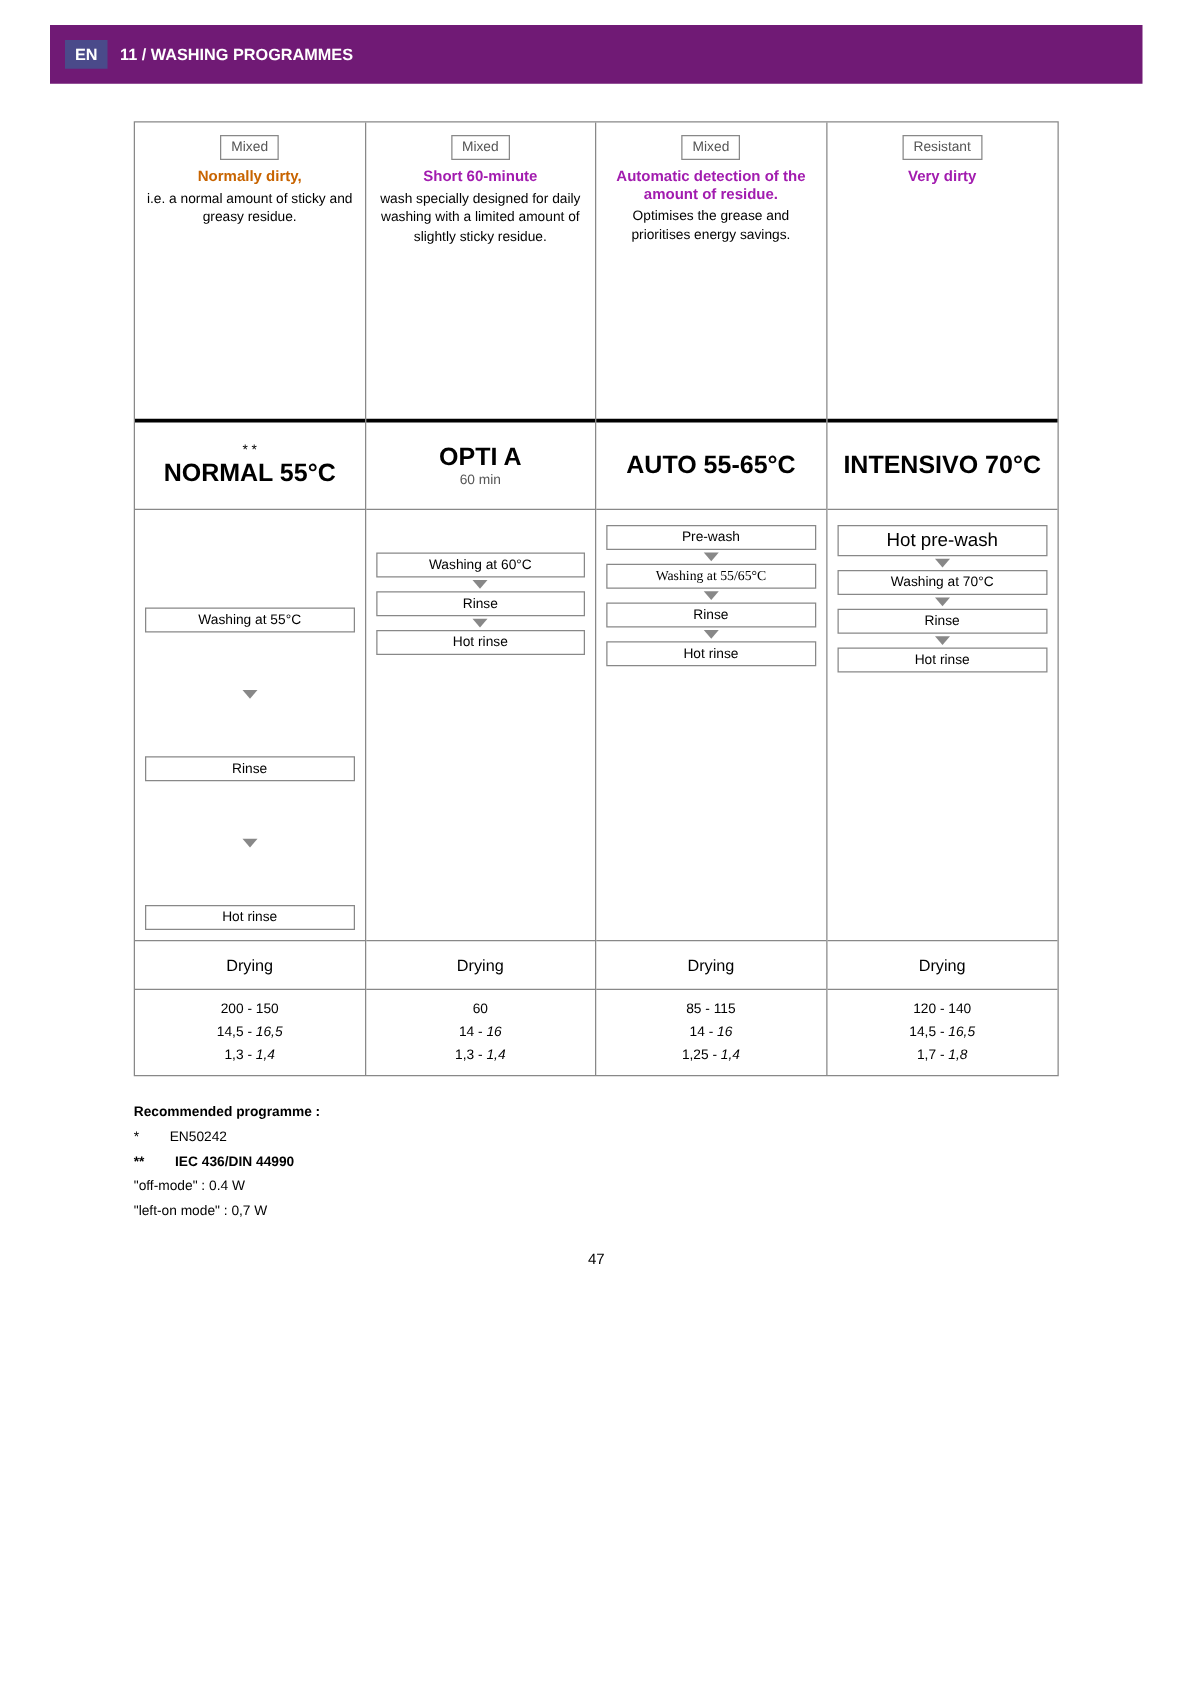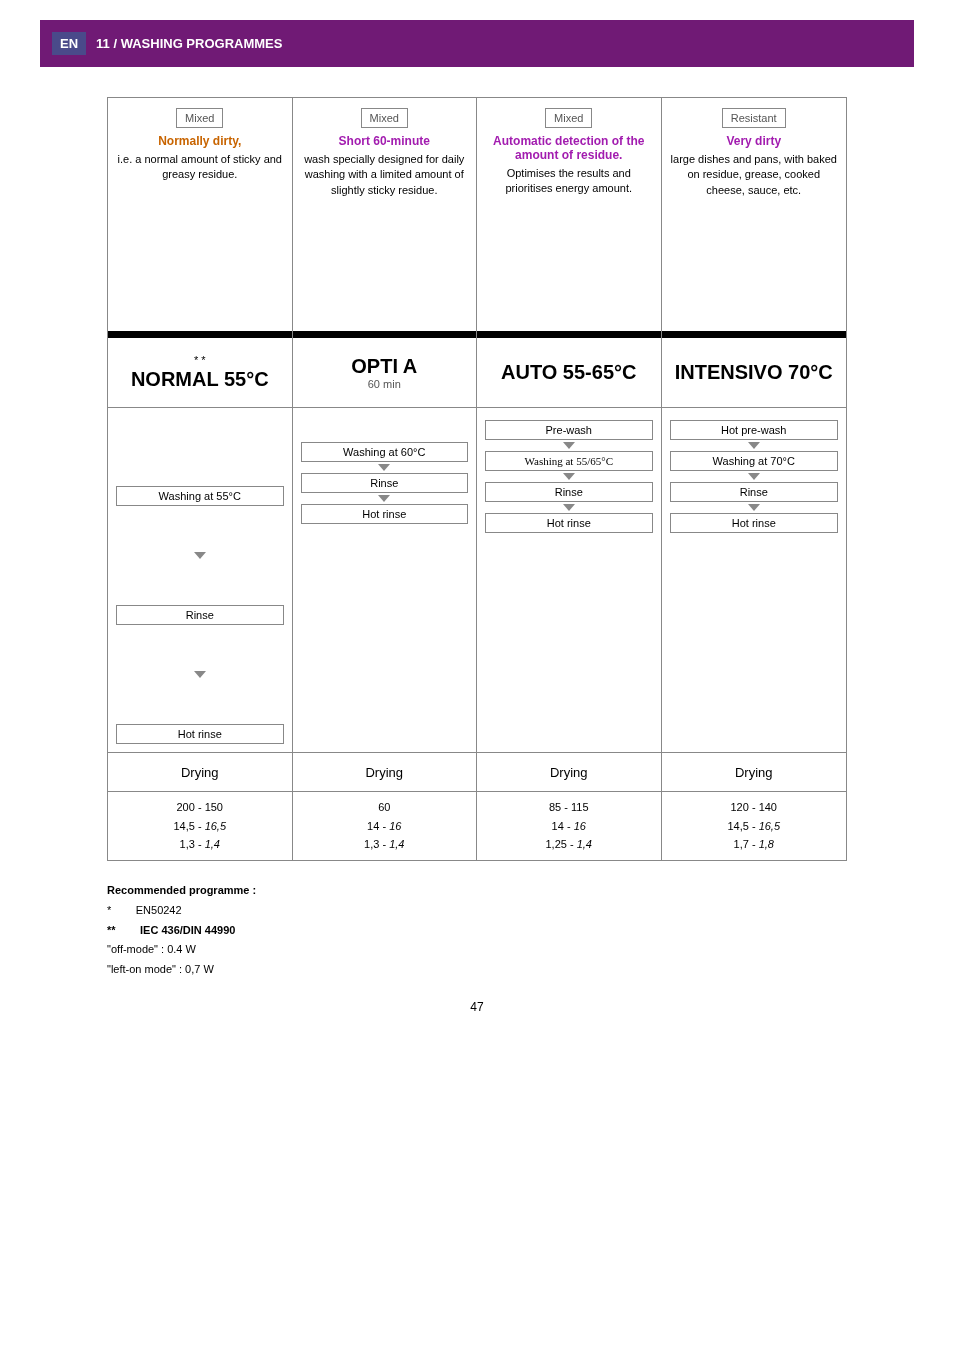--- a/index.html
+++ b/index.html
@@ -51,21 +51,21 @@
 
     .col {
       border-right: 1px solid #888;
       display: flex;
       flex-direction: column;
     }
     .col:last-child { border-right: none; }
 
     
     .desc-section {
-      border-bottom: 7px solid #000000;
+      border-bottom: 3px solid #000000;
       padding: 10px 8px;
       min-height: 240px;
       display: flex;
       flex-direction: column;
       align-items: center;
       text-align: center;
     }
 
     .load-type {
       font-size: 11px;
@@ -228,21 +228,21 @@
           <div class="values-section">
             <div>60</div>
             <div>14 - <i>16</i></div>
             <div>1,3 - <i>1,4</i></div>
           </div>
         </div>
         <div class="col">
           <div class="desc-section">
             <span class="load-type">Mixed</span>
             <div class="prog-title-bold blue">Automatic detection of the amount of residue.</div>
-            <div class="prog-desc">Optimises the results and prioritises energy amount.</div>
+            <div class="prog-desc">Optimises the grease and prioritises energy savings.</div>
           </div>
           <div class="prog-name-section">
             <div class="prog-name-main">AUTO 55-65°C</div>
           </div>
           <div class="steps-area">
             <div style="display: flex; flex-direction: column; align-items: stretch;">
               <div style="margin: 4px 8px 0px; border: 1px solid rgb(136, 136, 136); padding: 3px 4px; text-align: center; font-size: 11px;">Pre-wash</div>
               <div class="arrow-down" style="margin: 2px auto;"></div>
               <div style="margin: 0px 8px; border: 1px solid rgb(136, 136, 136); padding: 3px 4px; text-align: center; font-size: 11px; font-family: Liberation Serif, serif;">Washing at 55/65°C</div>
               <div class="arrow-down" style="margin: 2px auto;"></div>
@@ -255,28 +255,27 @@
           <div class="values-section">
             <div>85 - 115</div>
             <div>14 - <i>16</i></div>
             <div>1,25 - <i>1,4</i></div>
           </div>
         </div>
         <div class="col">
           <div class="desc-section">
             <span class="load-type">Resistant</span>
             <div class="prog-title-bold blue">Very dirty</div>
-            <div class="prog-desc">large dishes and pans, with baked on residue, grease, cooked cheese, sauce, etc.</div>
           </div>
           <div class="prog-name-section">
             <div class="prog-name-main">INTENSIVO 70°C</div>
           </div>
           <div class="steps-area">
             <div style="display: flex; flex-direction: column; align-items: stretch;">
-              <div style="margin: 4px 8px 0px; border: 1px solid rgb(136, 136, 136); padding: 3px 4px; text-align: center; font-size: 11px;">Hot pre-wash</div>
+              <div style="margin: 4px 8px 0px; border: 1px solid rgb(136, 136, 136); padding: 3px 4px; text-align: center; font-size: 15px;">Hot pre-wash</div>
               <div class="arrow-down" style="margin: 2px auto;"></div>
               <div style="margin: 0px 8px; border: 1px solid rgb(136, 136, 136); padding: 3px 4px; text-align: center; font-size: 11px;">Washing at 70°C</div>
               <div class="arrow-down" style="margin: 2px auto;"></div>
               <div style="margin: 0px 8px; border: 1px solid rgb(136, 136, 136); padding: 3px 4px; text-align: center; font-size: 11px;">Rinse</div>
               <div class="arrow-down" style="margin: 2px auto;"></div>
               <div style="margin: 0px 8px 8px; border: 1px solid rgb(136, 136, 136); padding: 3px 4px; text-align: center; font-size: 11px;">Hot rinse</div>
             </div>
           </div>
           <div class="drying-row">Drying</div>
           <div class="values-section">

